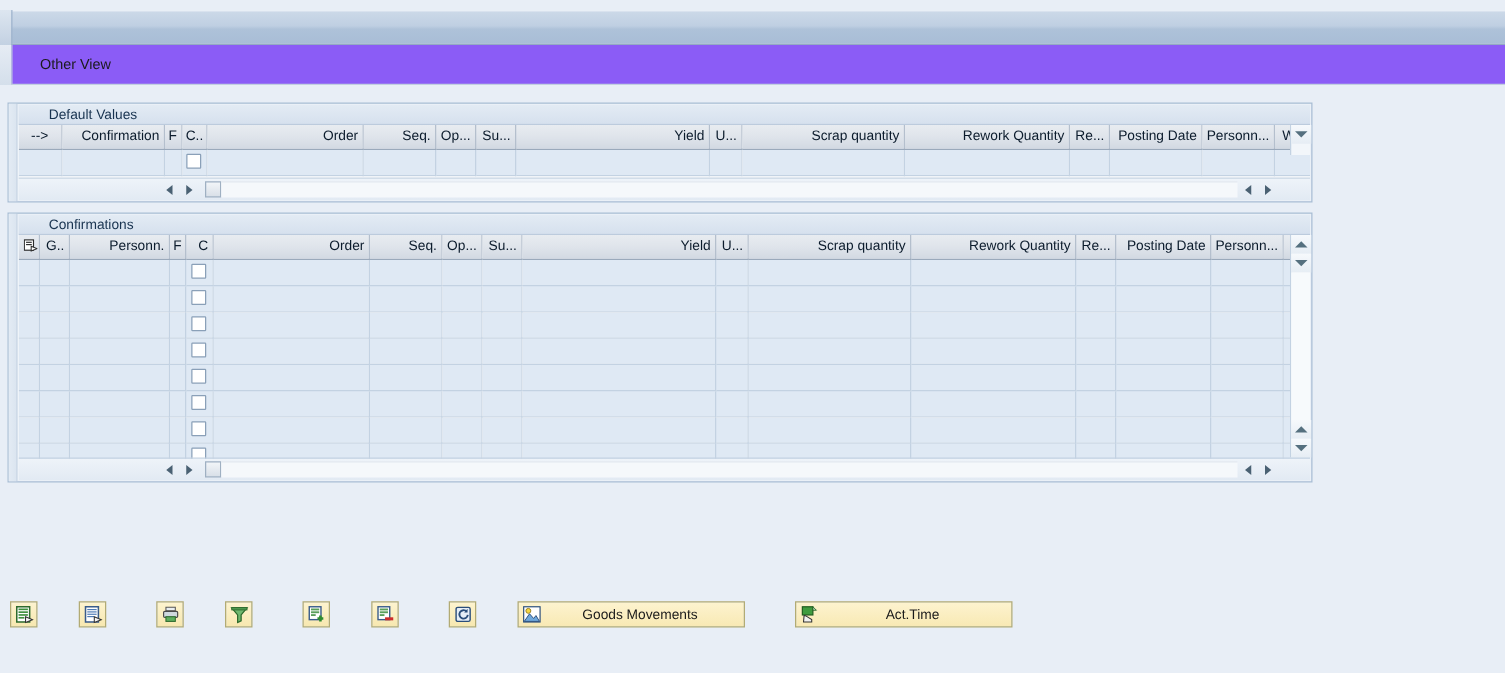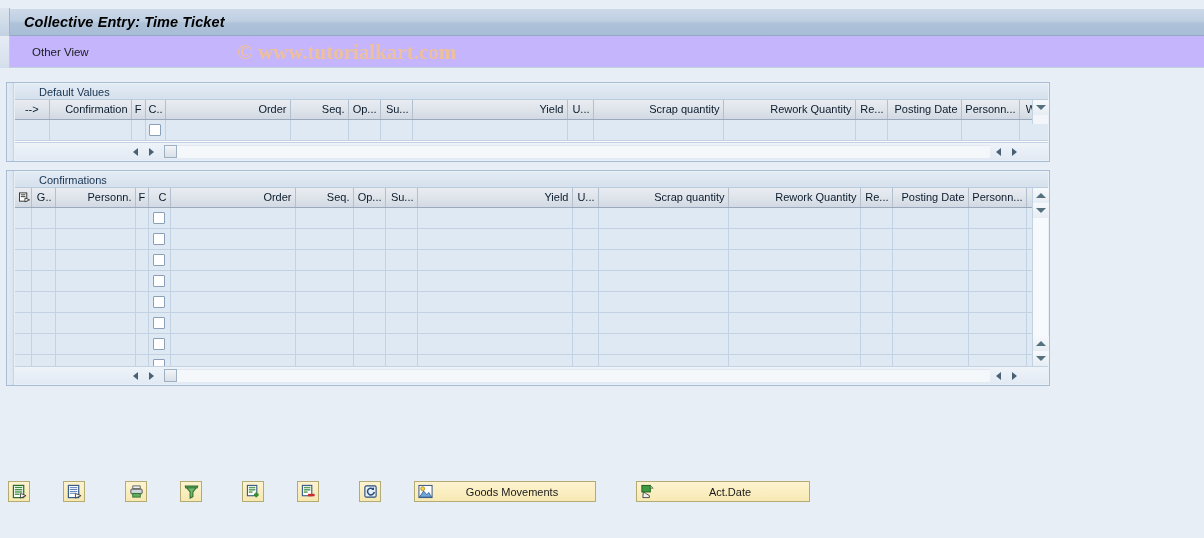--- a/index.html
+++ b/index.html
@@ -45,21 +45,21 @@
     font-style: italic;
     color: #000;
     letter-spacing: 0.1px;
   }
 
   
   .subbar {
     position: absolute;
     left: 0; top: 36px;
     width: 1204px; height: 32px;
-    background: #c4b5fd;
+    background: #8b5cf6;
     border-bottom: 1px solid #c2d0e0;
     display: flex;
     align-items: center;
   }
   .subbar .leftgrip {
     width: 10px; height: 32px;
     background: linear-gradient(to bottom,#e6ecf4,#d4dfeb);
     border-right: 1px solid #bdcbdd;
   }
   .otherview-btn {
@@ -282,28 +282,26 @@
 
   svg { display:block; }
 </style>
 </head>
 <body>
 
 <div id="app">
 
   <div class="titlebar">
     <div class="leftgrip"></div>
-    <div class="title-text">Collective Entry: Time Ticket</div>
   </div>
 
   <div class="subbar">
     <div class="leftgrip"></div>
     <button class="otherview-btn">Other View</button>
   </div>
-  <div class="watermark">© www.tutorialkart.com</div>
 
   <div class="panel" id="panel-default">
     <div class="panel-left-rail"></div>
     <div class="panel-caption">Default Values</div>
 
     <div class="grid" id="grid-default">
       <table class="gt" id="tbl-default">
         <colgroup id="cg-default">
             <col style="width: 34px;">
             <col style="width: 82px;">
@@ -786,18 +784,18 @@
     <div class="tgap"></div>
 
     <div class="wide-btn" id="btn-actdata">
       <span class="wb-ico">
         <svg width="15" height="15" viewBox="0 0 16 16">
           <rect x="2" y="1.5" width="9" height="7" fill="#3f9b3f" stroke="#1f5c1f" stroke-width="1"></rect>
           <path d="M11 1.5 l3 3 l-3 0 z" fill="#bfe3bf" stroke="#1f5c1f" stroke-width="0.7"></path>
           <path d="M3.5 9 c1.5 0 2.5 1 3.5 1.6 l3 1.8 v2.1 h-7 z" fill="#f0f0f0" stroke="#333" stroke-width="0.9"></path>
         </svg>
       </span>
-      <span class="wb-txt">Act.Date</span>
+      <span class="wb-txt">Act.Time</span>
     </div>
 
   </div>
 
 </div>
 
 </body></html>

